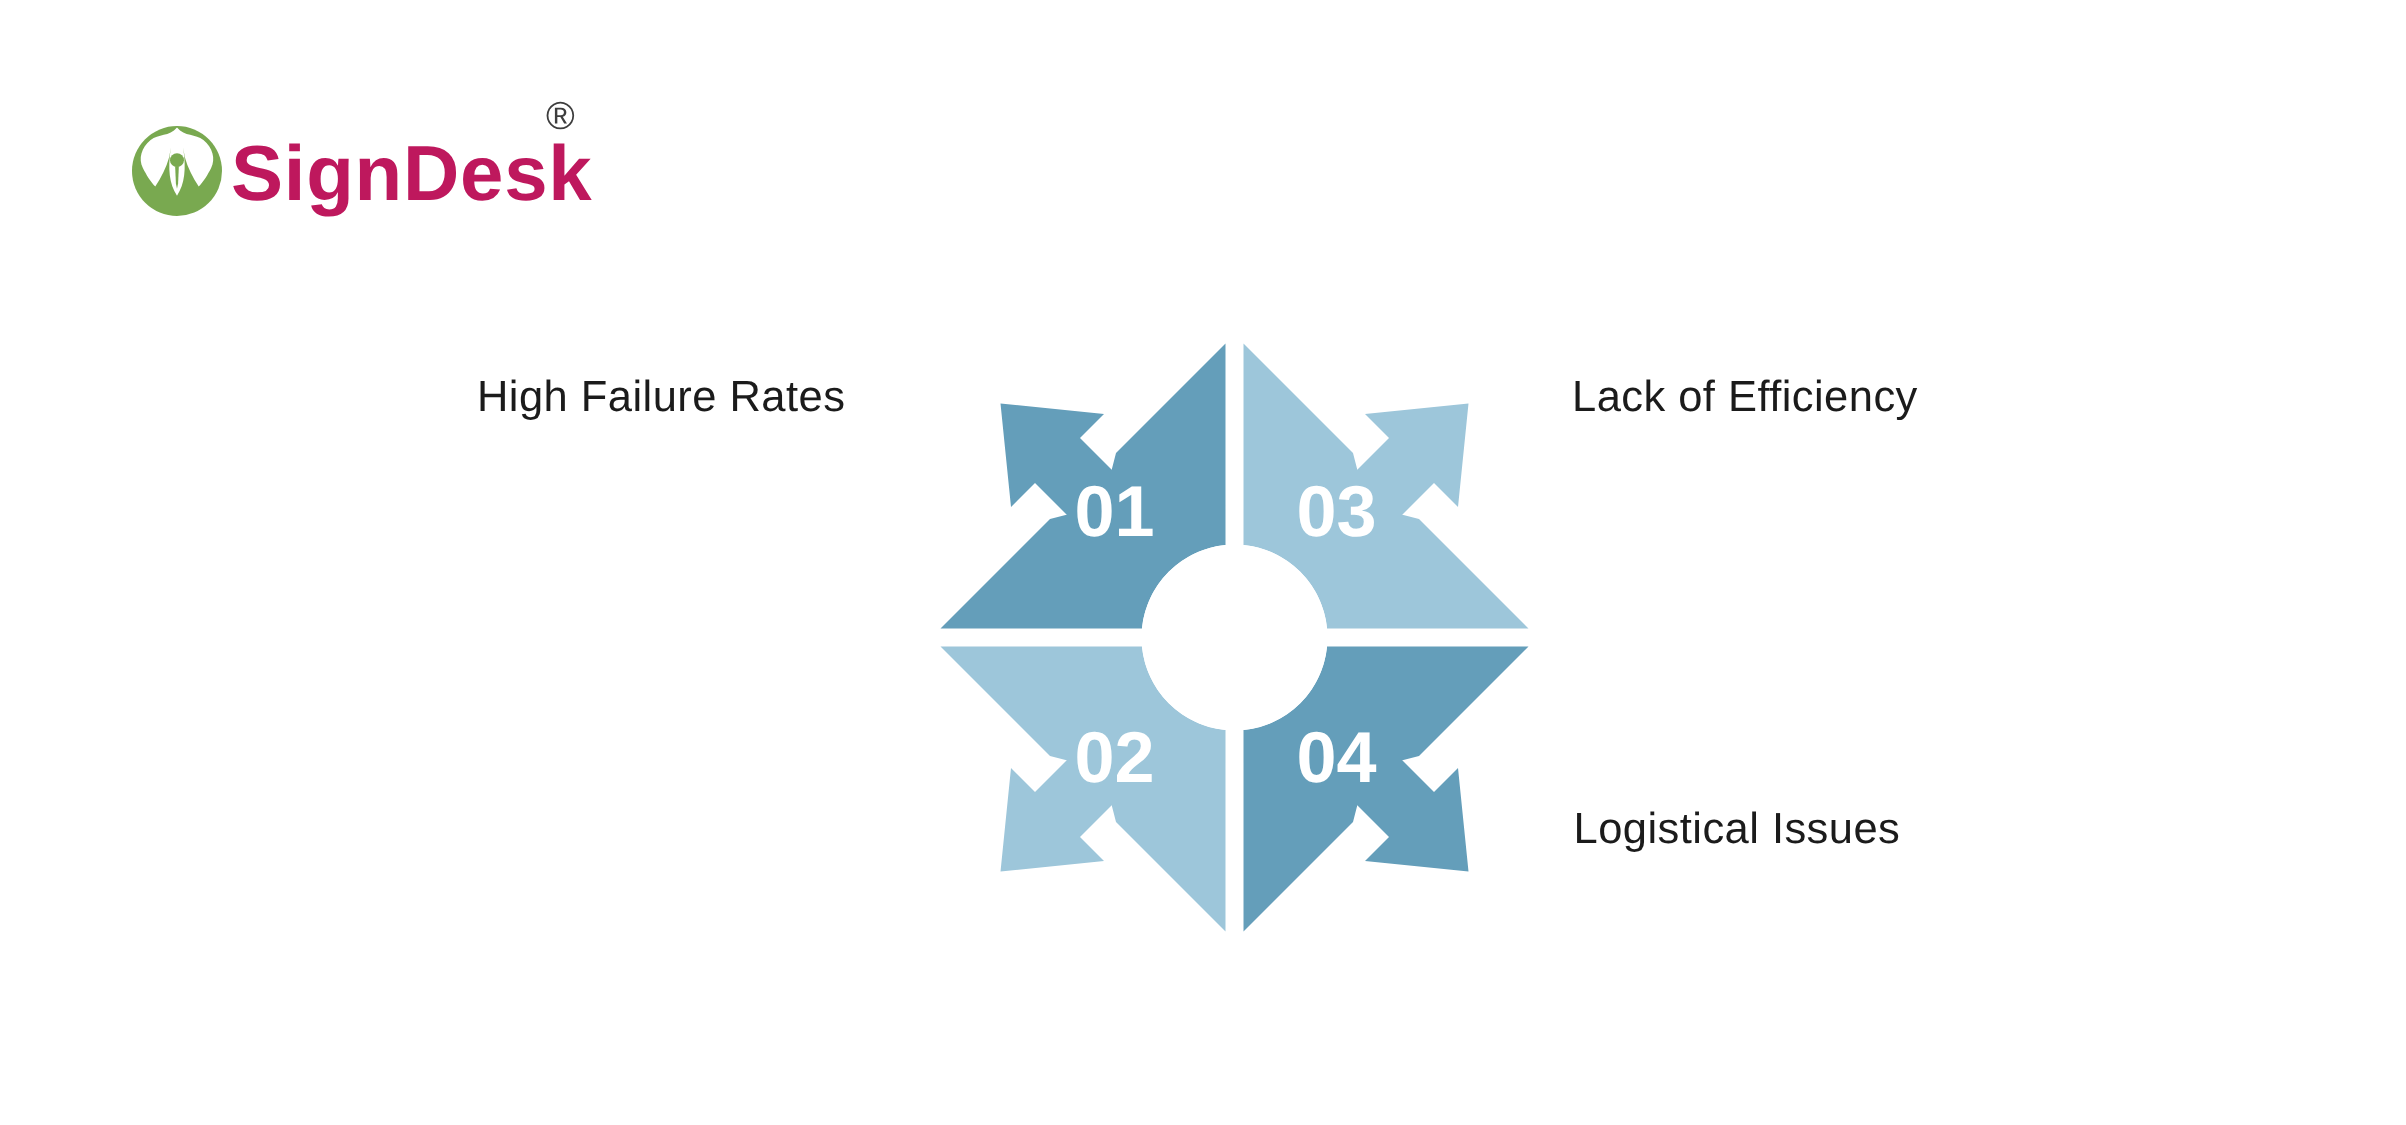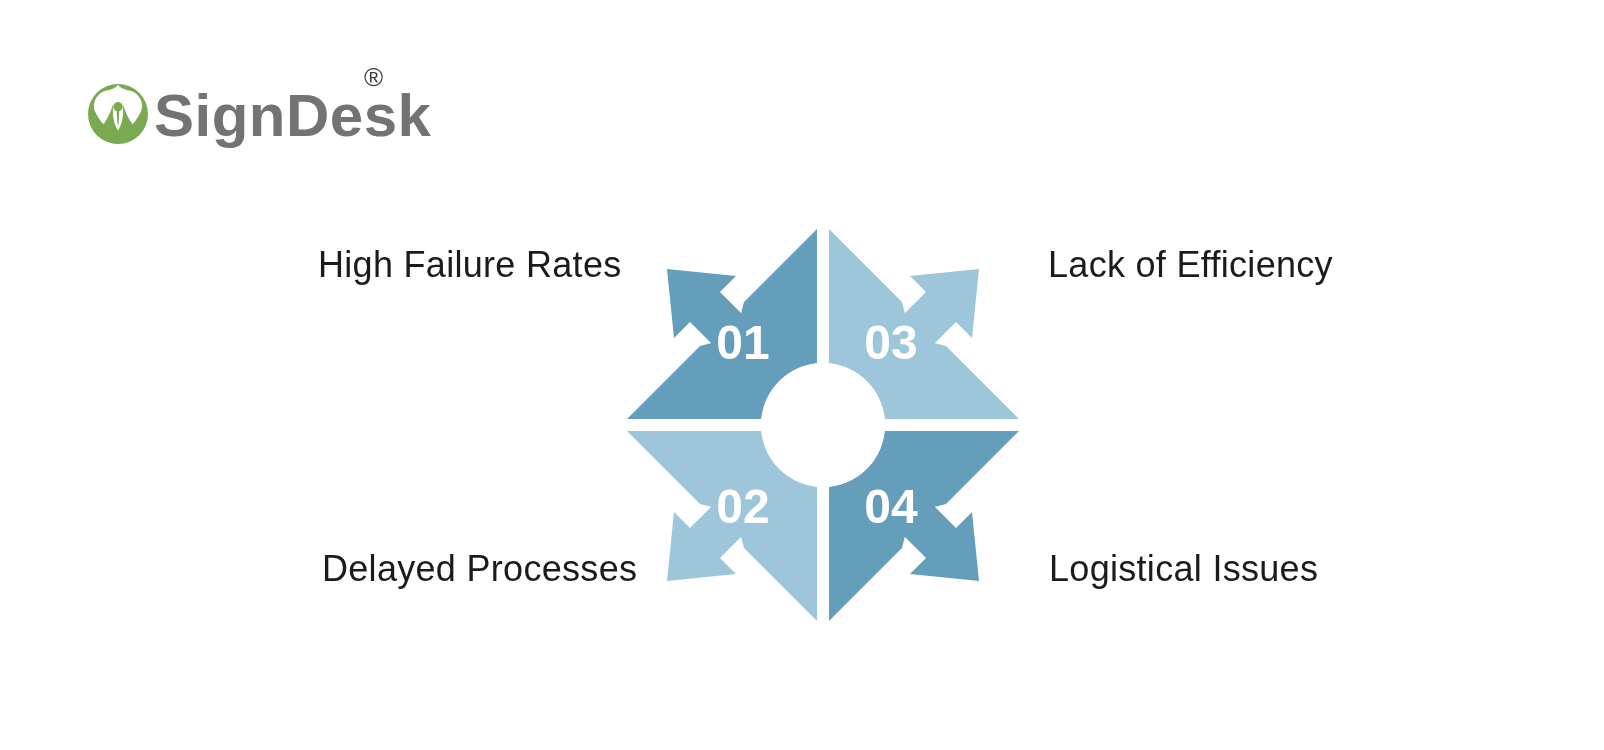--- a/index.html
+++ b/index.html
@@ -7,40 +7,40 @@
     width:1604px;height:750px;background:#ffffff;
     font-family:"Liberation Sans", sans-serif;
     position:relative;overflow:hidden;
   }
   .canvas{position:absolute;inset:0;}
 
   
   .logo-mark{position:absolute;left:88px;top:84px;width:60px;height:60px;}
   .logo-text{
     position:absolute;left:154px;top:90px;
-    font-size:60px;font-weight:700;letter-spacing:.5px;
-    color:#737373;line-height:52px;
+    font-size:52px;font-weight:700;letter-spacing:.5px;
+    color:#be185d;line-height:52px;
   }
   .logo-reg{
     position:absolute;left:364px;top:64px;
     font-size:26px;color:#3d3d3d;line-height:26px;font-weight:400;
   }
 
   
   .diagram{position:absolute;left:603px;top:205px;width:440px;height:440px;}
   .qnum{
     font-family:"Liberation Sans", sans-serif;
     font-size:48px;font-weight:700;
     text-anchor:middle;dominant-baseline:central;
   }
 
   
   .dlabel{
     position:absolute;
-    font-size:36px;line-height:34px;color:#1b1b1b;
+    font-size:29px;line-height:34px;color:#1b1b1b;
     letter-spacing:.3px;white-space:nowrap;
   }
 </style>
 </head>
 <body>
 
 <div class="canvas">
 
   <div>
     <svg class="logo-mark" viewBox="0 0 58 58">
@@ -60,22 +60,21 @@
                C 41 5 34 7 29 1 Z"></path>
       <circle cx="29" cy="22" r="4.5" fill="#79A950"></circle>
       <path d="M 27.8 26 L 30.2 26 L 29.7 37 L 29 40.5 L 28.3 37 Z" fill="#79A950"></path>
     </svg>
     <div class="logo-text">SignDesk</div>
     <div class="logo-reg">®</div>
   </div>
 
   <div class="dlabel" style="left:318px;top:248px;">High Failure Rates</div>
   <div class="dlabel" style="left:1048px;top:248px;text-align:right;">Lack of Efficiency</div>
-  <div class="dlabel" style="left:322px;top:552px;">Delayed Processes</div>
-  <div class="dlabel" style="left:1049px;top:552px;">Logistical Issues</div>
+  <div class="dlabel" style="left:1049px;top:536px;">Logistical Issues</div>
 
   <svg class="diagram" viewBox="0 0 440 440">
 
     <g>
       <path d="M 214 24 L 214 158.3 A 62 62 0 0 0 158.3 214 L 24 214
                L 97 141 L 132 132 L 141 97 Z" fill="#649EBA"></path>
       <path d="M 155 125 L 117 87 L 133 71 L 64 64 L 71 133 L 87 117 L 125 155 Z" fill="#649EBA"></path>
     </g>
 
     <g transform="translate(0,440) scale(1,-1)">

